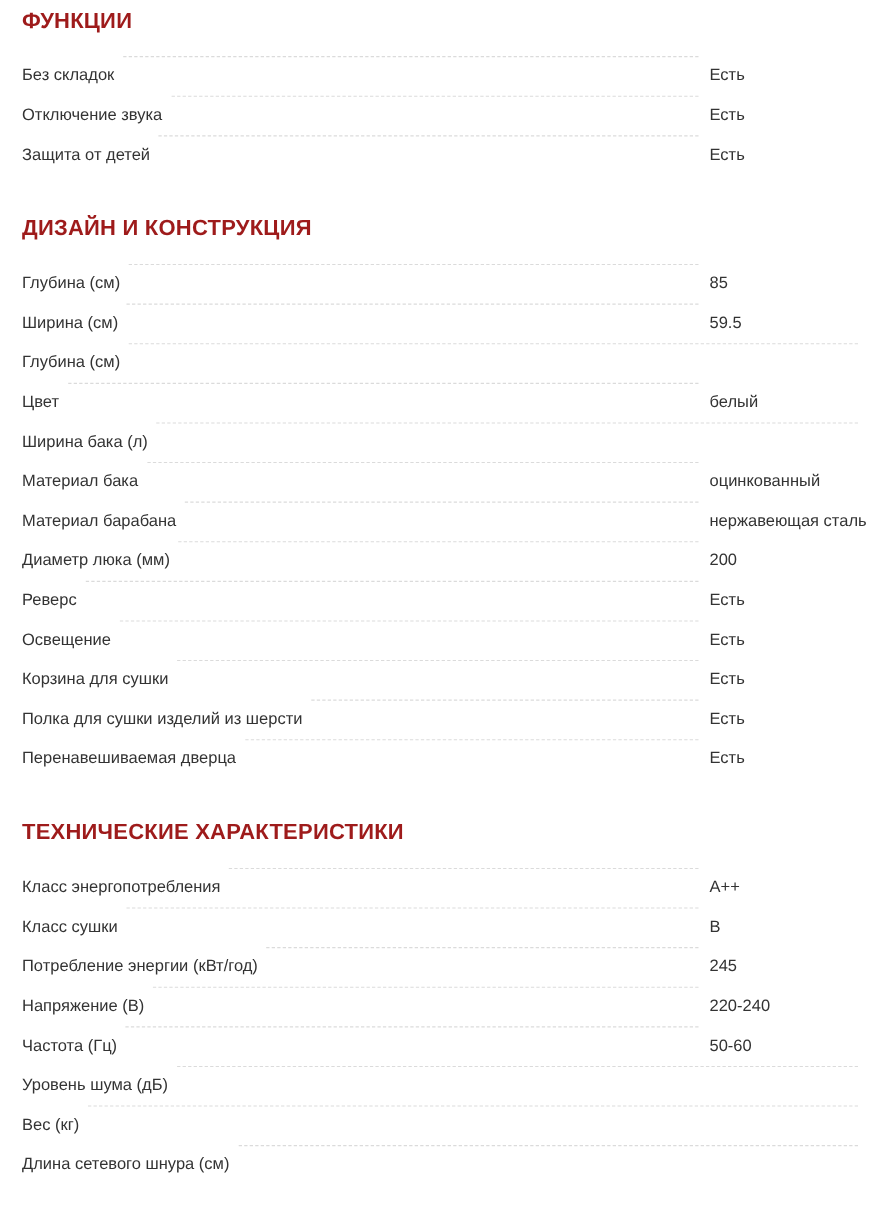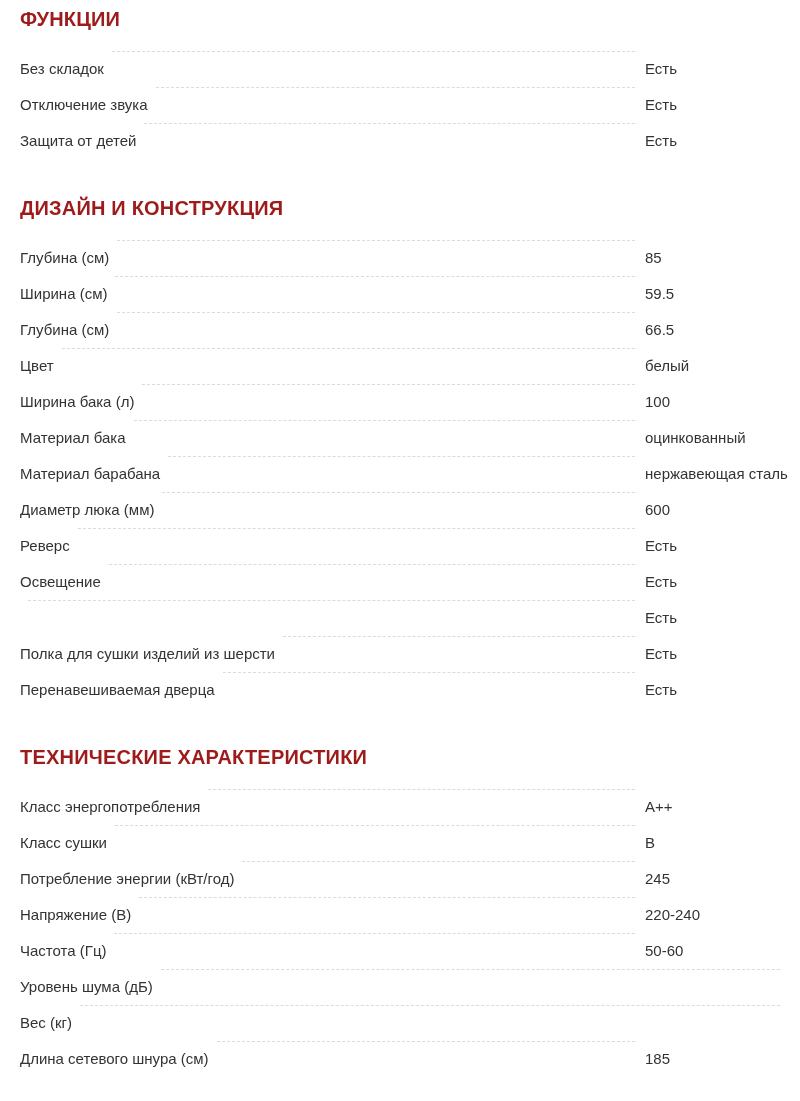--- a/index.html
+++ b/index.html
@@ -85,58 +85,57 @@
           <span class="value">85</span>
         </div>
         <div class="row">
           <span class="label">Ширина (см)</span>
           <span class="filler"></span>
           <span class="value">59.5</span>
         </div>
         <div class="row">
           <span class="label">Глубина (см)</span>
           <span class="filler"></span>
-          <span class="value">66.5</span>
         </div>
         <div class="row">
           <span class="label">Цвет</span>
           <span class="filler"></span>
           <span class="value">белый</span>
         </div>
         <div class="row">
           <span class="label">Ширина бака (л)</span>
           <span class="filler"></span>
-          <span class="value">100</span>
         </div>
         <div class="row">
           <span class="label">Материал бака</span>
           <span class="filler"></span>
           <span class="value">оцинкованный</span>
         </div>
         <div class="row">
           <span class="label">Материал барабана</span>
           <span class="filler"></span>
           <span class="value">нержавеющая сталь</span>
         </div>
         <div class="row">
           <span class="label">Диаметр люка (мм)</span>
           <span class="filler"></span>
-          <span class="value">600</span>
+          <span class="value">200</span>
         </div>
         <div class="row">
           <span class="label">Реверс</span>
           <span class="filler"></span>
           <span class="value">Есть</span>
         </div>
         <div class="row">
           <span class="label">Освещение</span>
           <span class="filler"></span>
           <span class="value">Есть</span>
         </div>
         <div class="row">
+          <span class="label">Корзина для сушки</span>
           <span class="filler"></span>
           <span class="value">Есть</span>
         </div>
         <div class="row">
           <span class="label">Полка для сушки изделий из шерсти</span>
           <span class="filler"></span>
           <span class="value">Есть</span>
         </div>
         <div class="row">
           <span class="label">Перенавешиваемая дверца</span>
@@ -177,17 +176,16 @@
           <span class="label">Уровень шума (дБ)</span>
           <span class="filler"></span>
         </div>
         <div class="row">
           <span class="label">Вес (кг)</span>
           <span class="filler"></span>
         </div>
         <div class="row">
           <span class="label">Длина сетевого шнура (см)</span>
           <span class="filler"></span>
-          <span class="value">185</span>
         </div>
       </div>
     </section>
   </main>
 
 </body></html>

